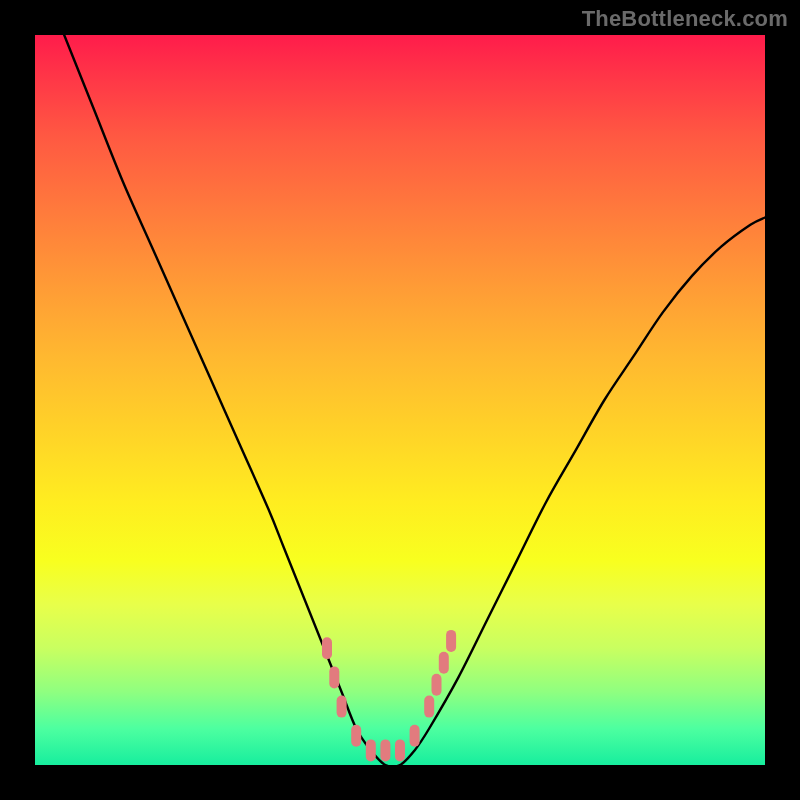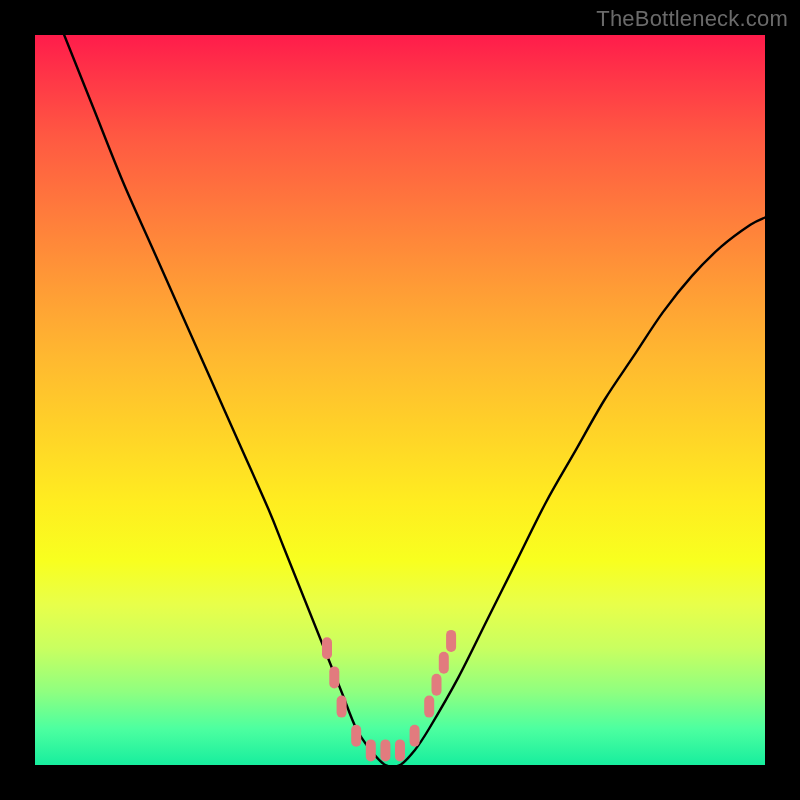--- a/index.html
+++ b/index.html
@@ -9,20 +9,21 @@
     height: 800px;
     background: #000;
     overflow: hidden;
     font-family: Arial, Helvetica, sans-serif;
   }
   .frame {
     position: relative;
     width: 800px;
     height: 800px;
     background: #000;
+    font-weight: bold;
   }
   .watermark {
     position: absolute;
     top: 6px;
     right: 12px;
     color: #6a6a6a;
     font-size: 22px;
     letter-spacing: 0.2px;
     z-index: 10;
   }

